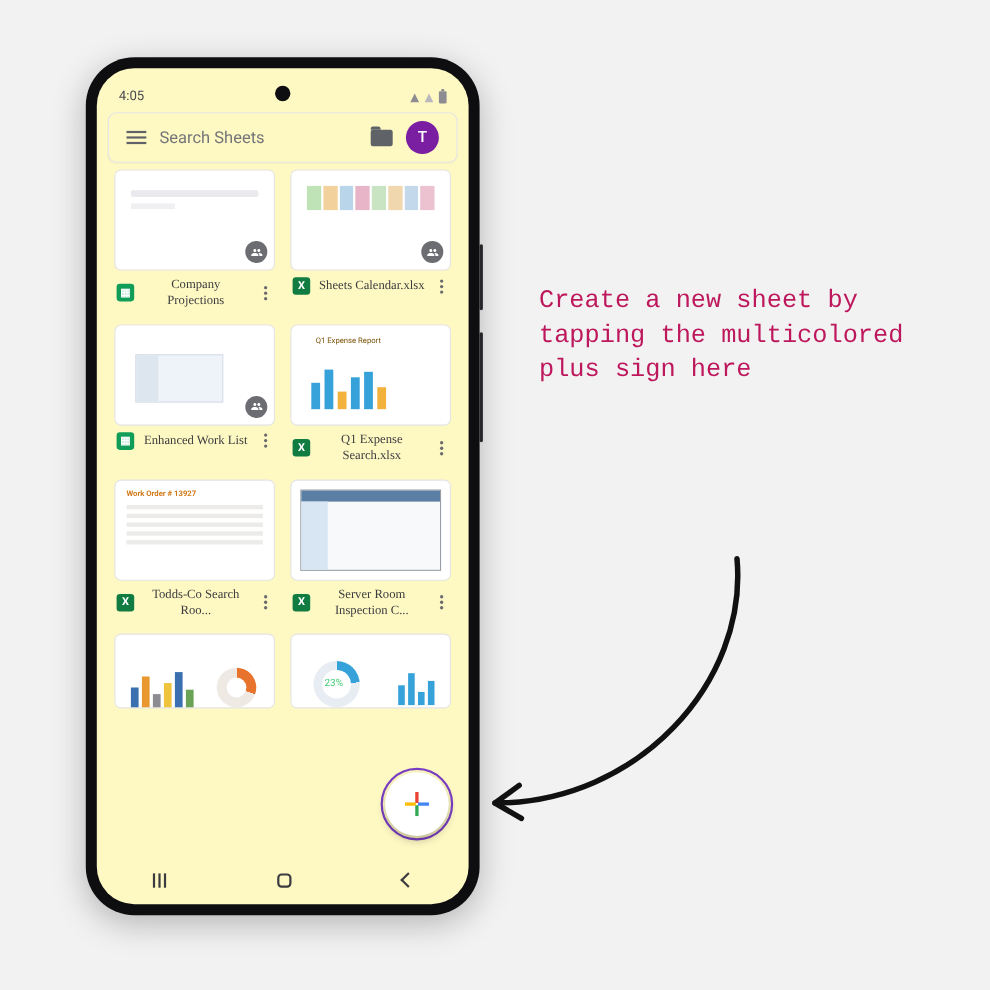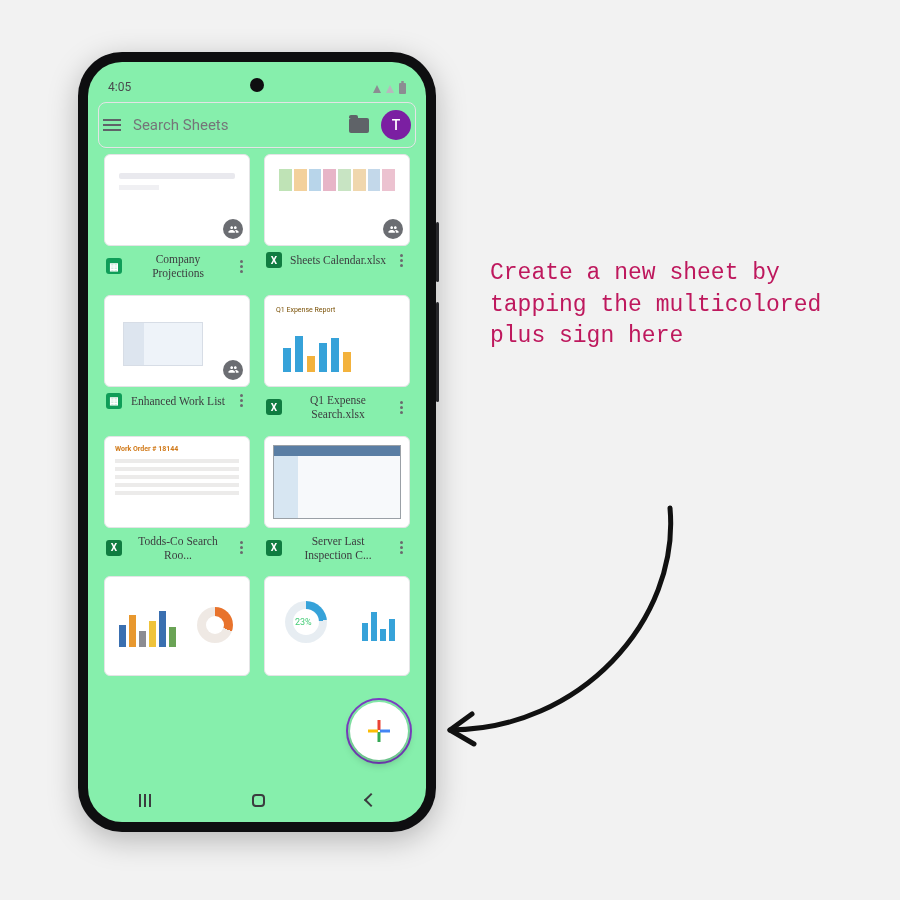--- a/index.html
+++ b/index.html
@@ -22,21 +22,21 @@
     box-shadow: 0 8px 30px rgba(0,0,0,.25);
   }
   .phone-side-btn {
     position: absolute; right: -3px; width: 3px; background: #26262a; border-radius: 2px;
   }
   .phone-side-btn.a { top: 170px; height: 60px; }
   .phone-side-btn.b { top: 250px; height: 100px; }
 
   .screen {
     width: 100%; height: 100%;
-    background: #86efac;
+    background: #fef9c3;
     border-radius: 34px;
     overflow: hidden;
     position: relative;
   }
   .camera {
     position: absolute; top: 16px; left: 50%; transform: translateX(-50%);
     width: 14px; height: 14px; background: #0e0e10; border-radius: 50%; z-index: 10;
   }
 
   
@@ -46,21 +46,21 @@
   }
   .status-right { display: flex; gap: 5px; align-items: center; }
   .tri { width:0; height:0; border-left:4px solid transparent; border-right:4px solid transparent; border-bottom:8px solid #8c8c92; }
   .batt { width:7px; height:11px; background:#8c8c92; border-radius:1px; position:relative; }
   .batt::after { content:""; position:absolute; top:-2px; left:2px; width:3px; height:2px; background:#8c8c92; border-radius:1px; }
 
   
   .searchbar {
     margin: 6px 10px 0 10px; height: 46px;
     border: 1px solid #e4e4e6; border-radius: 8px;
-    display: flex; align-items: center; padding: 0 4px; gap: 12px;
+    display: flex; align-items: center; padding: 0 16px; gap: 12px;
     box-shadow: 0 1px 1px rgba(0,0,0,.03);
   }
   .hamburger { width:18px; display:flex; flex-direction:column; gap:3px; cursor:pointer; }
   .hamburger span { height:2px; background:#5f6368; }
   .search-text { flex: 1; color:#757579; font-size:15px; }
   .folder-ico { width:20px; height:15px; background:#5f6368; border-radius:2px; position:relative; }
   .folder-ico::before { content:""; position:absolute; top:-3px; left:0; width:9px; height:3px; background:#5f6368; border-radius:2px 2px 0 0; }
   .avatar { width:30px; height:30px; border-radius:50%; background:#7b1fa2; color:#fff; display:flex; align-items:center; justify-content:center; font-size:14px; font-weight:500; }
 
   
@@ -92,33 +92,33 @@
   .badge svg { width:11px; height:11px; fill:#fff; }
   .cap { display:flex; align-items:center; gap:6px; padding:6px 2px 0 2px; }
   .ftype { width:16px; height:16px; border-radius:3px; display:flex; align-items:center; justify-content:center; flex-shrink:0; }
   .ftype.sheets { background:#0f9d58; }
   .ftype.excel  { background:#107c41; }
   .ftype span { color:#fff; font-size:10px; font-weight:700; }
   .fname { flex:1; font-size:11.5px; line-height:1.25; color:#3c3c3f; text-align:center; padding: 0 2px; max-height:29px; overflow:hidden;font-family:Liberation Serif, serif; }
   .kebab { width:14px; height:16px; display:flex; flex-direction:column; justify-content:center; align-items:center; gap:2px; flex-shrink:0; }
   .kebab span { width:3px; height:3px; background:#6a6a6e; border-radius:50%; }
 
-  .row4 .thumb { height: 100px; }
+  .row4 .thumb { height: 68px; }
 
   
   .mini { position:absolute; }
   .t1 .mini { left:14px; top:18px; right:14px; height:6px; background:#e9e9ee; border-radius:2px; }
   .t1 .mini2 { position:absolute; left:14px; top:30px; width:40px; height:5px; background:#f0f0f3; }
   .t2 .stripes { position:absolute; top:14px; left:14px; right:14px; height:22px; display:flex; gap:2px; }
   .t2 .stripes div { flex:1; }
   .t3 .tbl { position:absolute; top:26px; left:18px; width:80px; height:44px; background:#eef3f9; border:1px solid #d7dde6; }
   .t3 .tbl::before{content:"";position:absolute;top:0;left:0;width:20px;height:100%;background:#dde5ef;}
   .t4 .bars { position:absolute; top:36px; left:18px; display:flex; align-items:flex-end; gap:4px; height:40px;}
   .t4 .bars div{ width:8px; background:#36a2d9; }
-  .t4 .title{position:absolute; top:10px; left:11px; font-size:7px; color:#7a5106;}
+  .t4 .title{position:absolute; top:10px; left:22px; font-size:7px; color:#7a5106;}
   .t5 .hdr{position:absolute; top:8px; left:10px; font-size:7px; color:#d17a1a; font-weight:700;}
   .t5 .rows{position:absolute; top:22px; left:10px; right:10px; display:flex; flex-direction:column; gap:4px;}
   .t5 .rows div{height:4px; background:#ecebea;}
   .t6 .win{position:absolute; inset:8px; border:1px solid #9aa0a6; background:#f7f9fb;}
   .t6 .win .top{height:10px; background:#5a7ea4;}
   .t6 .win .col{position:absolute; top:10px; left:0; width:24px; bottom:0; background:#d7e6f2;}
   .t7 .chart{position:absolute; top:30px; left:14px; display:flex; align-items:flex-end; gap:3px; height:40px;}
   .t7 .chart div{width:7px;}
   .t7 .pie{position:absolute; right:16px; top:30px; width:36px; height:36px; border-radius:50%; background:conic-gradient(#e8732c 0 110deg,#efe9e4 110deg 360deg);}
   .t7 .pie::after{content:"";position:absolute; inset:9px; background:#fff; border-radius:50%;}
@@ -290,21 +290,21 @@
           <div class="kebab">
               <span></span>
               <span></span>
               <span></span>
             </div>
         </div>
       </div>
 
       <div class="card">
         <div class="thumb t5">
-          <div class="hdr">Work Order # 18144</div>
+          <div class="hdr">Work Order # 13927</div>
           <div class="rows">
               <div></div>
               <div></div>
               <div></div>
               <div></div>
               <div></div>
             </div>
         </div>
         <div class="cap">
           <div class="ftype excel">
@@ -323,21 +323,21 @@
         <div class="thumb t6">
           <div class="win">
               <div class="top"></div>
               <div class="col"></div>
             </div>
         </div>
         <div class="cap">
           <div class="ftype excel">
               <span>X</span>
             </div>
-          <div class="fname">Server Last Inspection C...</div>
+          <div class="fname">Server Room Inspection C...</div>
           <div class="kebab">
               <span></span>
               <span></span>
               <span></span>
             </div>
         </div>
       </div>
 
       <div class="card row4">
         <div class="thumb t7">

